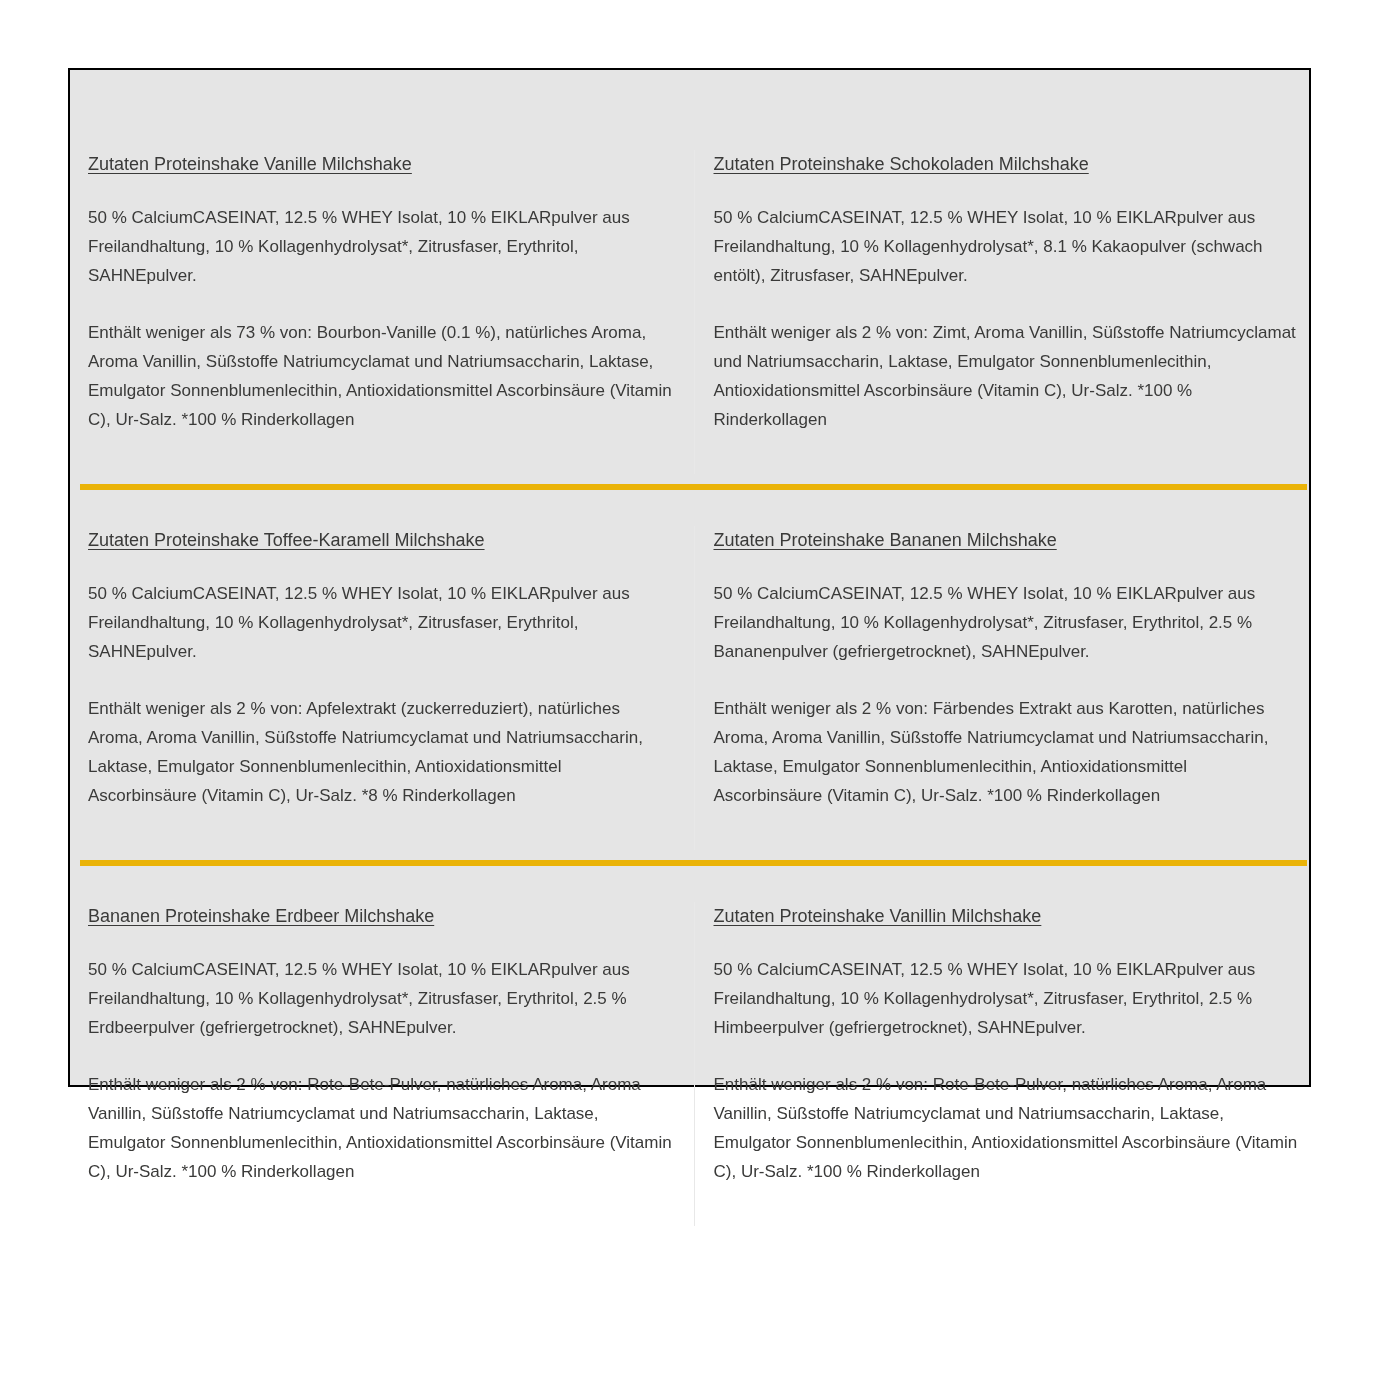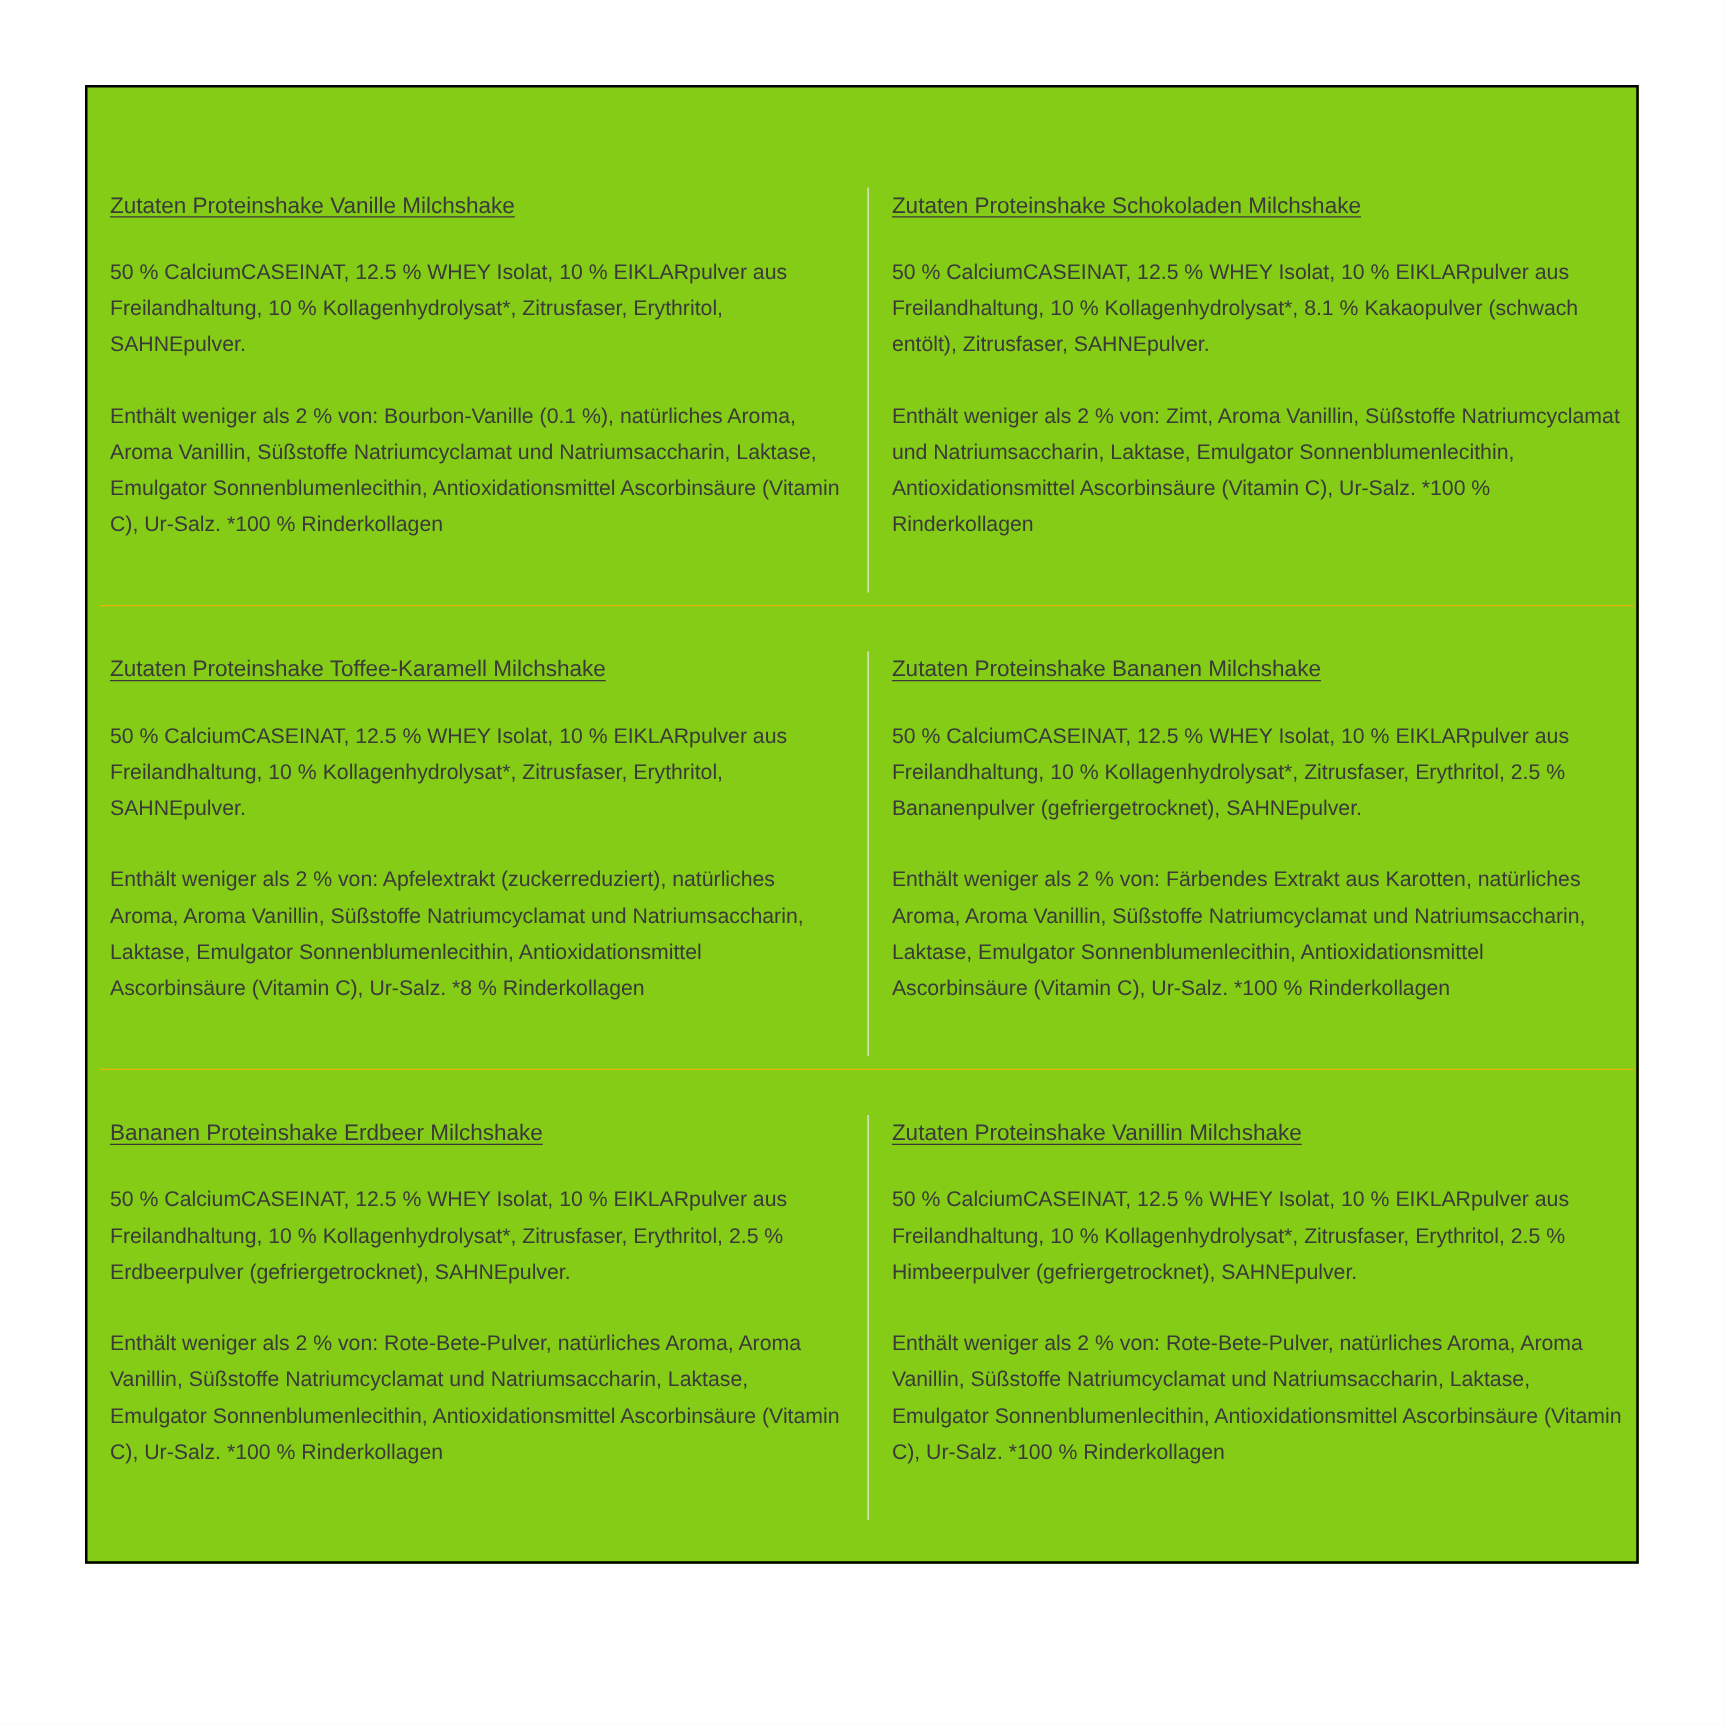--- a/index.html
+++ b/index.html
@@ -9,33 +9,33 @@
     background: #ffffff;
     width: 1379px;
     height: 1379px;
     font-family: "Liberation Sans", "DejaVu Sans", sans-serif;
   }
   .board {
     position: absolute;
     left: 68px;
     top: 68px;
     width: 1243px;
-    height: 1183px;
+    height: 1019px;
     border: 2px solid #000000;
     padding: 44px 2px 0 10px;
-    background: #84cc16;
+    background: #e5e5e5;
     color: #3a3a39;
   }
   .grid-row {
     display: flex;
     align-items: stretch;
     padding: 36px 0 10px 0;
   }
   .grid-row + .grid-row {
-    border-top: 1px solid #eab308;
+    border-top: 6px solid #eab308;
     align-items: flex-end;
   }
   .cell {
     width: 50%;
     padding: 0 20px 40px 8px;
   }
   .cell.right {
     border-left: 1px solid #e8e8e8;
     padding: 0 8px 40px 19px;
   }
@@ -59,21 +59,21 @@
 </style>
 </head>
 <body>
 
 <div class="board">
 
   <div class="grid-row">
     <div class="cell">
       <h4 class="section-title">Zutaten Proteinshake Vanille Milchshake</h4>
       <p>50 % CalciumCASEINAT, 12.5 % WHEY Isolat, 10 % EIKLARpulver aus Freilandhaltung, 10 % Kollagenhydrolysat*, Zitrusfaser, Erythritol, SAHNEpulver.</p>
-      <p>Enthält weniger als 2 % von: Bourbon-Vanille (0.1 %), natürliches Aroma, Aroma Vanillin, Süßstoffe Natriumcyclamat und Natriumsaccharin, Laktase, Emulgator Sonnenblumenlecithin, Antioxidationsmittel Ascorbinsäure (Vitamin C), Ur-Salz. *100 % Rinderkollagen</p>
+      <p>Enthält weniger als 73 % von: Bourbon-Vanille (0.1 %), natürliches Aroma, Aroma Vanillin, Süßstoffe Natriumcyclamat und Natriumsaccharin, Laktase, Emulgator Sonnenblumenlecithin, Antioxidationsmittel Ascorbinsäure (Vitamin C), Ur-Salz. *100 % Rinderkollagen</p>
     </div>
     <div class="cell right">
       <h4 class="section-title">Zutaten Proteinshake Schokoladen Milchshake</h4>
       <p>50 % CalciumCASEINAT, 12.5 % WHEY Isolat, 10 % EIKLARpulver aus Freilandhaltung, 10 % Kollagenhydrolysat*, 8.1 % Kakaopulver (schwach entölt), Zitrusfaser, SAHNEpulver.</p>
       <p>Enthält weniger als 2 % von: Zimt, Aroma Vanillin, Süßstoffe Natriumcyclamat und Natriumsaccharin, Laktase, Emulgator Sonnenblumenlecithin, Antioxidationsmittel Ascorbinsäure (Vitamin C), Ur-Salz. *100 % Rinderkollagen</p>
     </div>
   </div>
 
   <div class="grid-row">
     <div class="cell">

